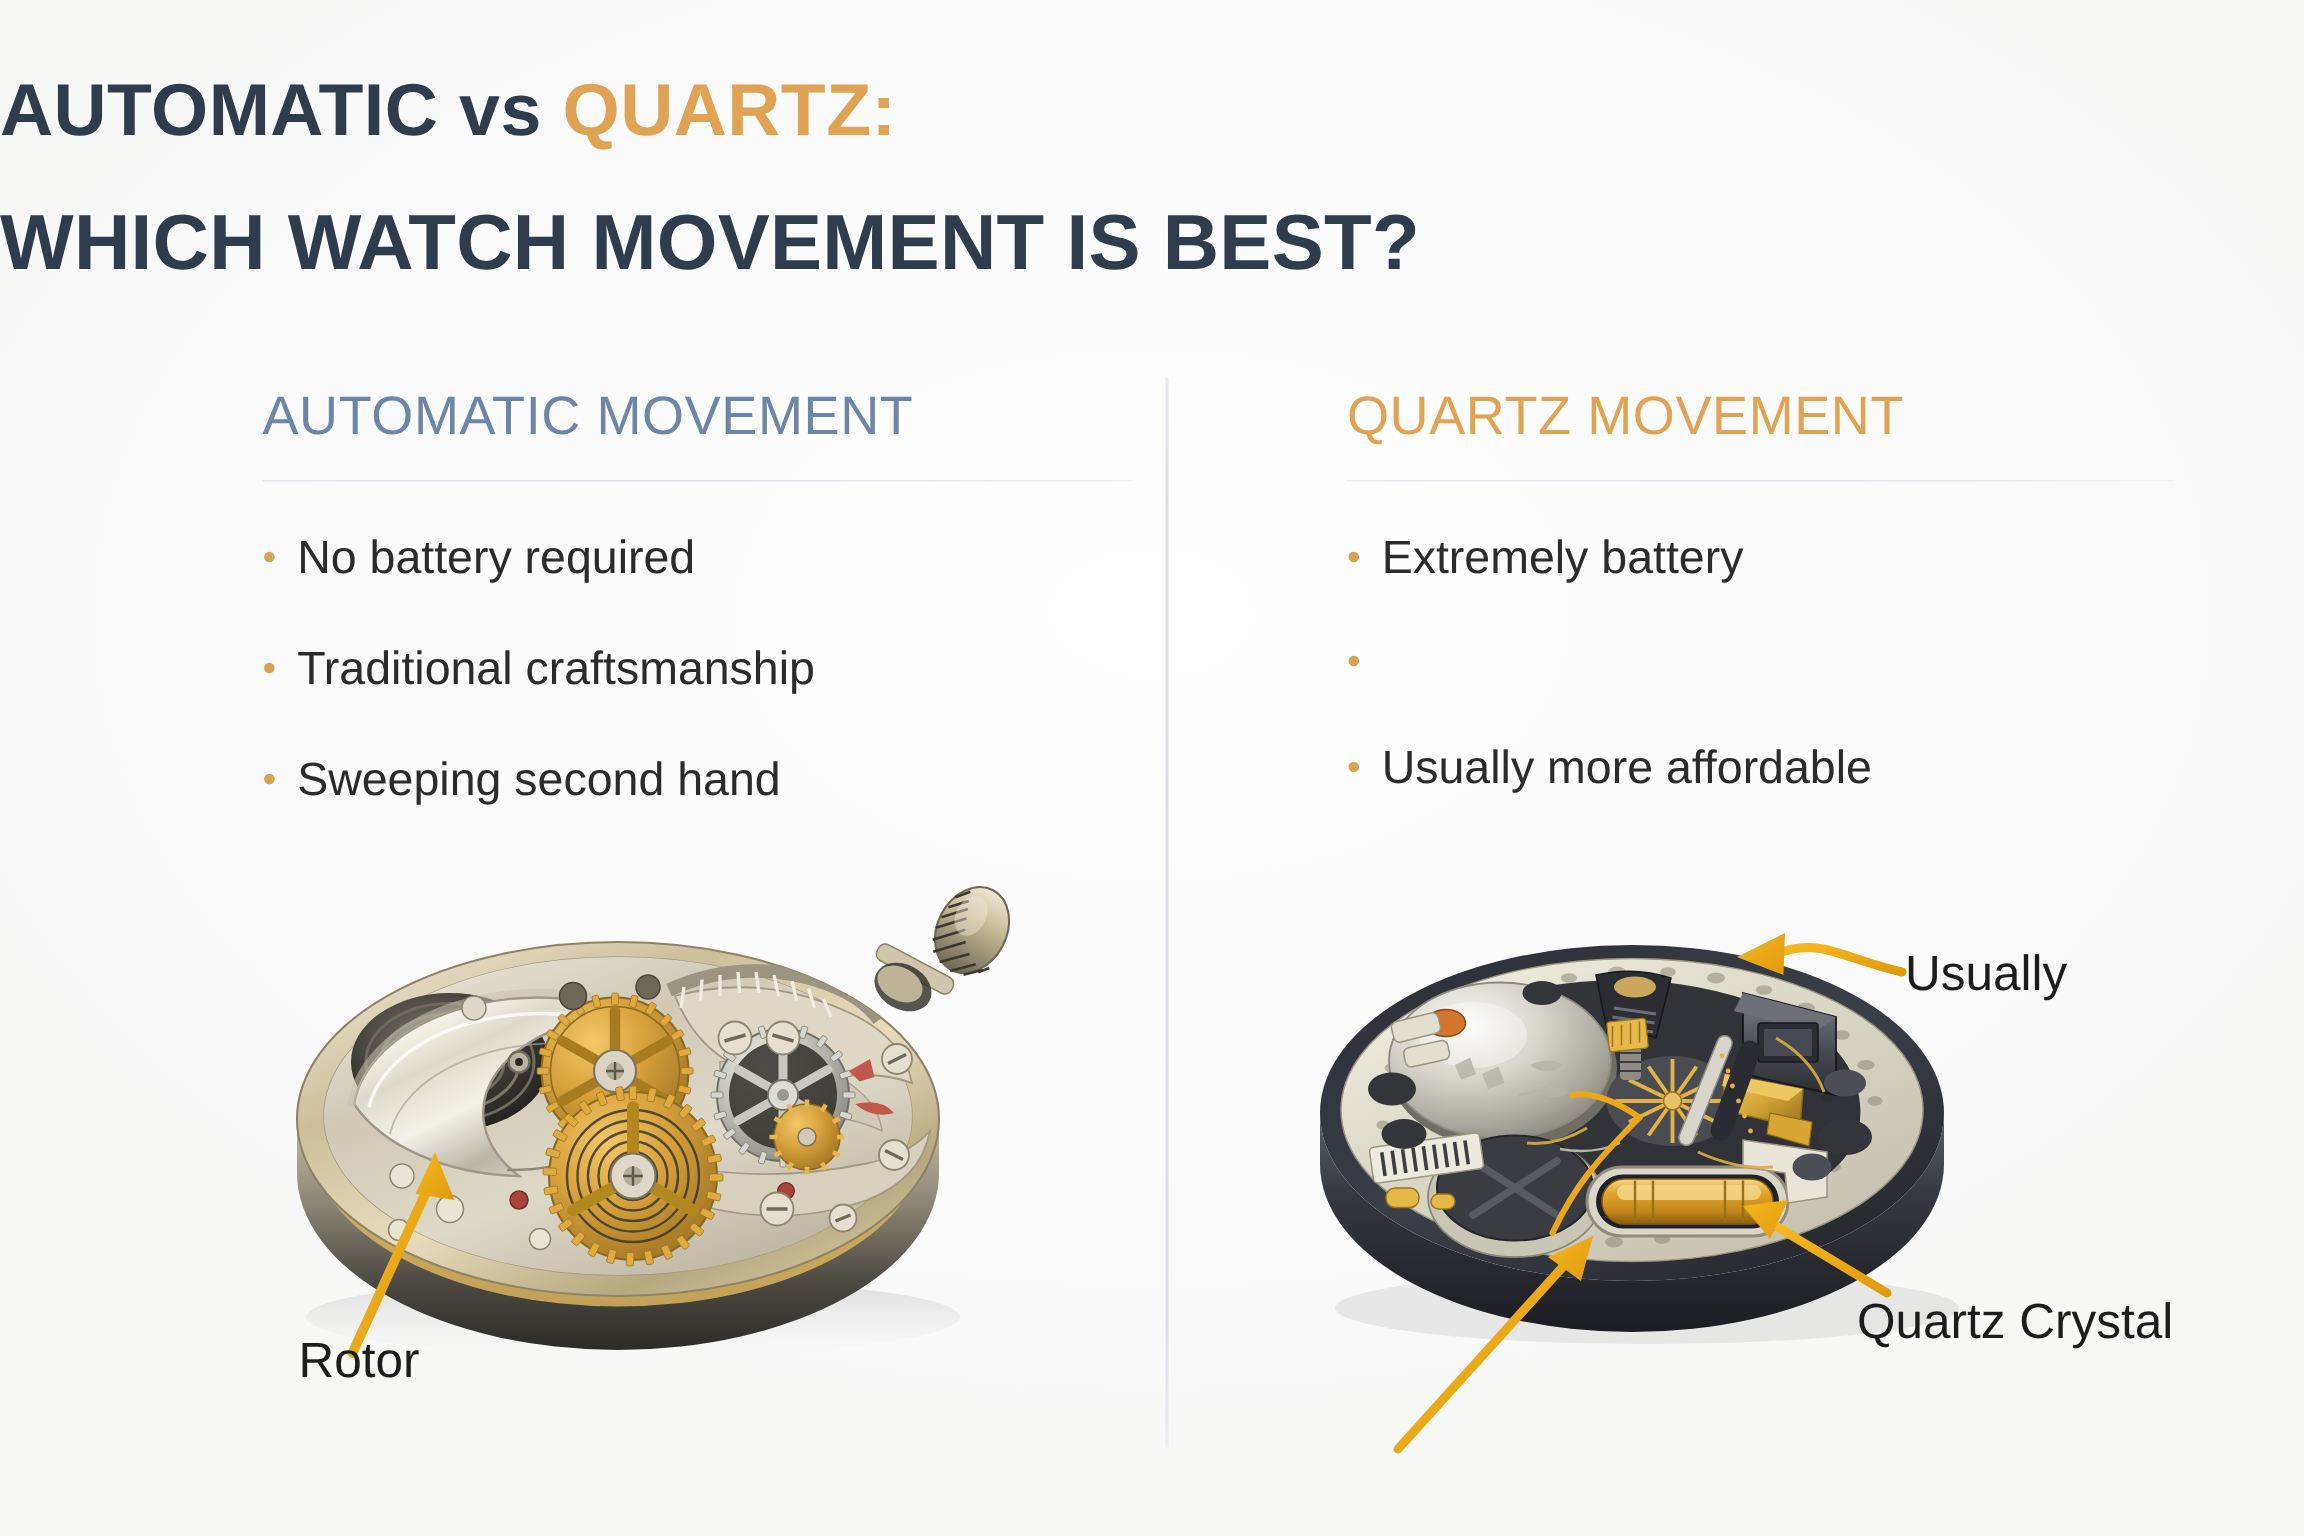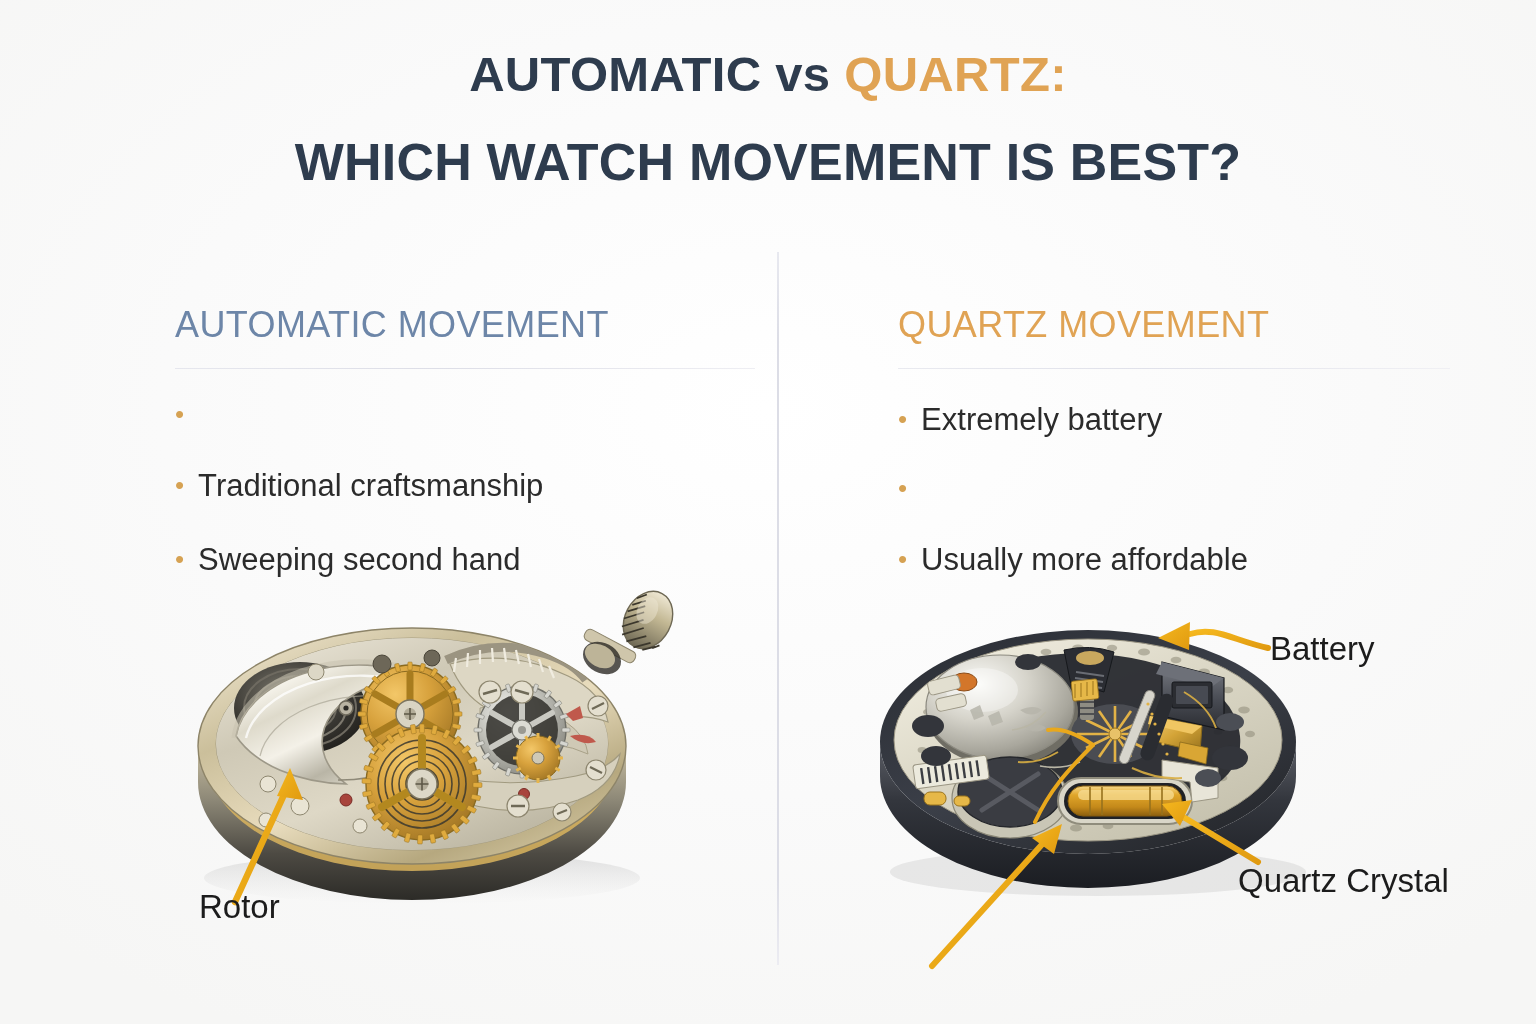--- a/index.html
+++ b/index.html
@@ -10,21 +10,21 @@
     position:relative;
     overflow:hidden;
   }
   .page {
     position:absolute; inset:0;
     background:
       radial-gradient(ellipse 1100px 700px at 50% 40%, #ffffff 0%, #fafafa 55%, #f6f6f5 100%);
   }
 
   
-  .title-block { position:absolute; top:48px; left:0; right:0; text-align:center; }
+  .title-block { position:absolute; top:48px; left:0; right:0; }
   .title-line1 {
     font-size:49px; font-weight:bold; letter-spacing:0.3px;
     color:#2e3c4e; line-height:1.1; white-space:nowrap;
   }
   .title-line2 {
     font-size:52px; font-weight:bold; letter-spacing:0.2px;
     color:#2e3c4e; line-height:1.1; margin-top:32px; white-space:nowrap;
   }
   .accent-gold { color:#e0a354; }
 
@@ -35,21 +35,20 @@
   }
 
   
   .col { position:absolute; top:258px; }
   .col-left  { left:175px;  width:580px; }
   .col-right { left:898px;  width:560px; }
 
   .col-head {
     font-size:36px; letter-spacing:0.4px; line-height:1.05;
     white-space:nowrap;
-    margin-top:48px;
   }
   .head-auto   { color:#6d86a8; }
   .head-quartz { color:#e0a354; }
 
   .h-rule {
     height:1.5px; margin-top:24px;
     background:linear-gradient(to right,#e6e7ee 0%, #dddee7 45%, #eeeef3 100%);
   }
   .col-right .h-rule {
     width:552px;
@@ -94,20 +93,21 @@
   </div>
 
   <div class="v-divider"></div>
 
   <div class="col col-left">
     <div class="col-head head-auto">AUTOMATIC MOVEMENT</div>
     <div class="h-rule"></div>
     <ul class="bullets">
       <li>
         <span class="dot">•</span>
+        <span>No battery required</span>
       </li>
       <li>
         <span class="dot">•</span>
         <span>Traditional craftsmanship</span>
       </li>
       <li>
         <span class="dot">•</span>
         <span>Sweeping second hand</span>
       </li>
     </ul>
@@ -916,16 +916,16 @@
       <path d="M1062 824 L1054 854 L1032 838 Z" fill="url(#arrowGold)"></path>
     </g>
 
     <g>
       <path d="M1093 745 C1066 772 1050 790 1035 822" stroke="#e9a81c" stroke-width="4" fill="none" stroke-linecap="round"></path>
       <path d="M1093 745 C1074 732 1060 728 1048 730" stroke="#e9a81c" stroke-width="4" fill="none" stroke-linecap="round"></path>
     </g>
   </svg>
 
   <div class="callout callout-rotor">Rotor</div>
-  <div class="callout callout-battery">Battery</div>
+  <div class="callout callout-battery">Usually</div>
   <div class="callout callout-crystal">Quartz Crystal</div>
 
 </div>
 
 </body></html>

